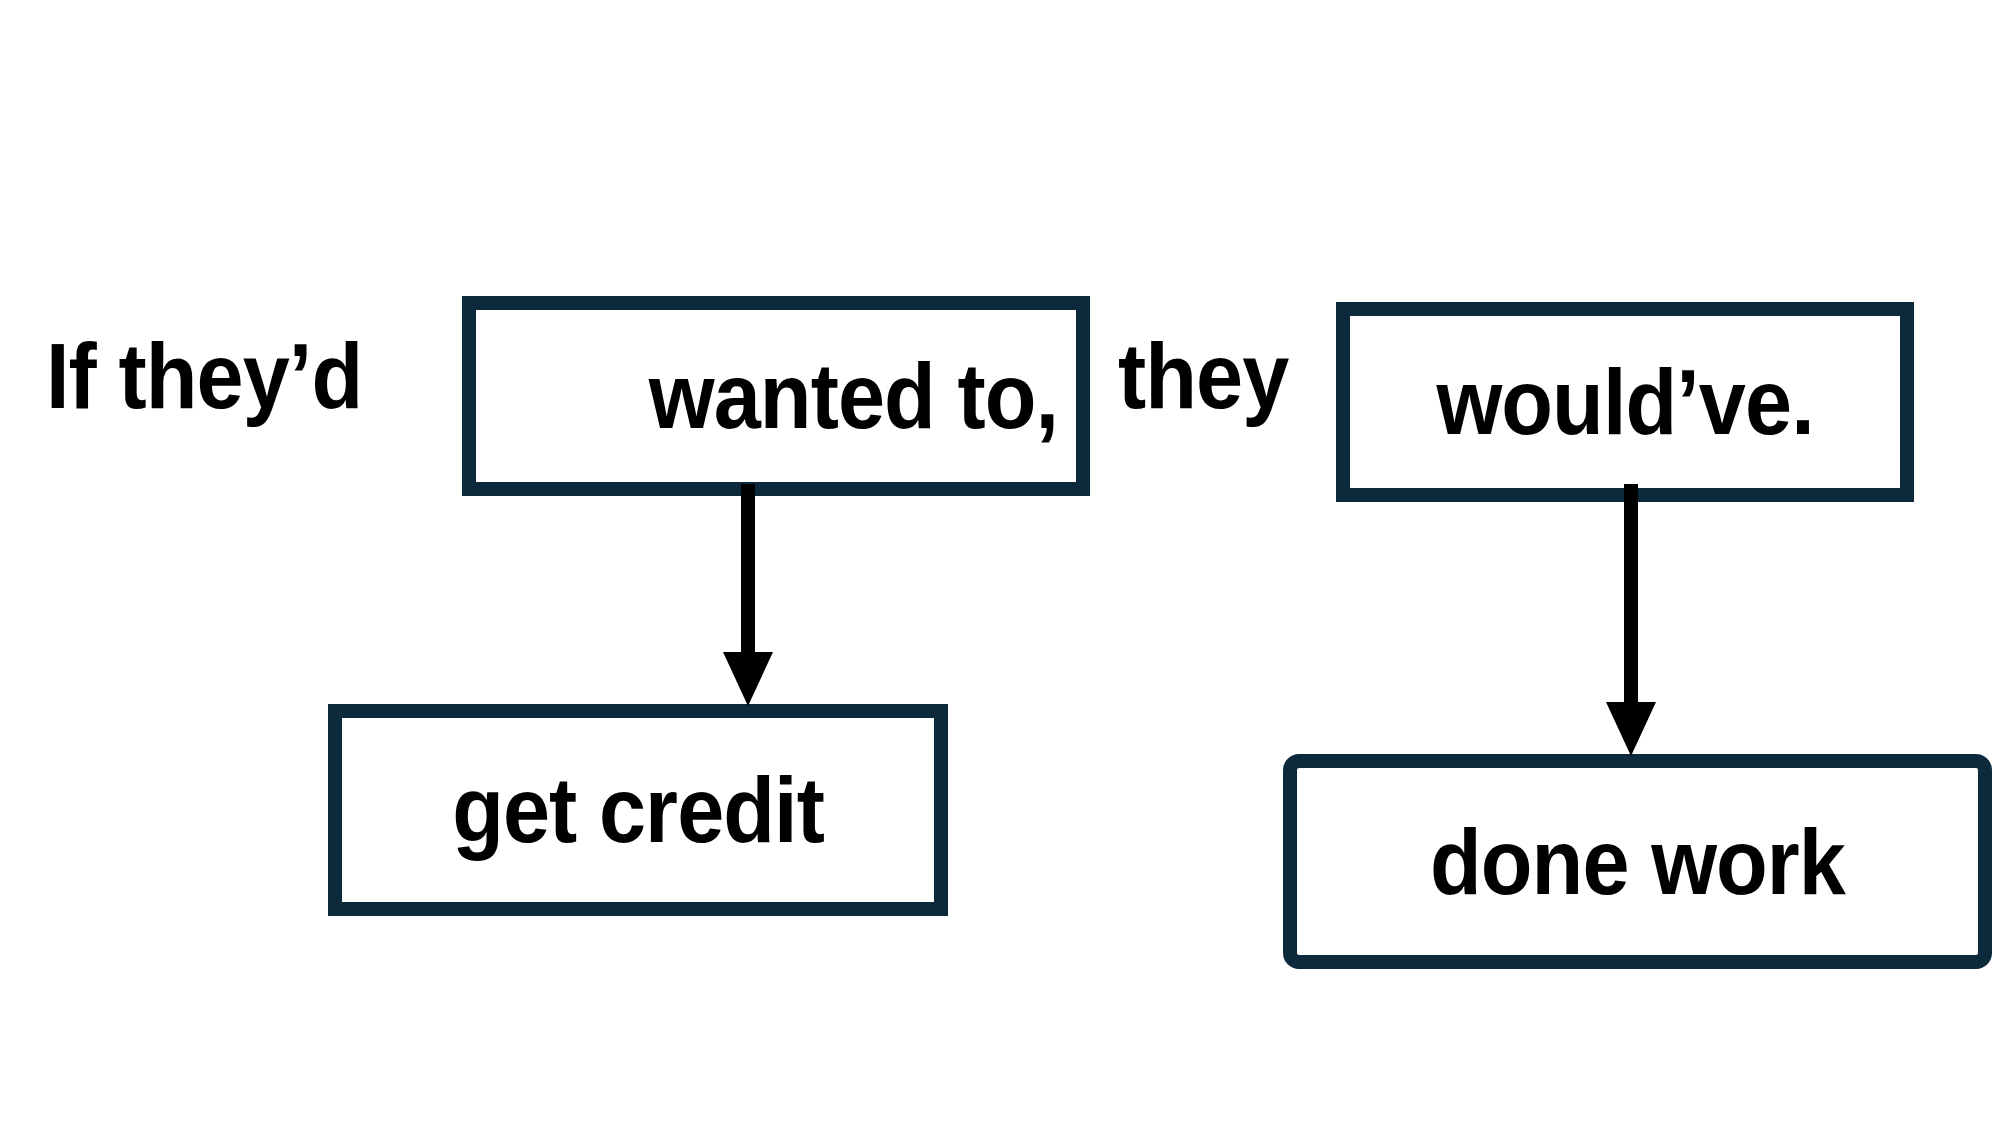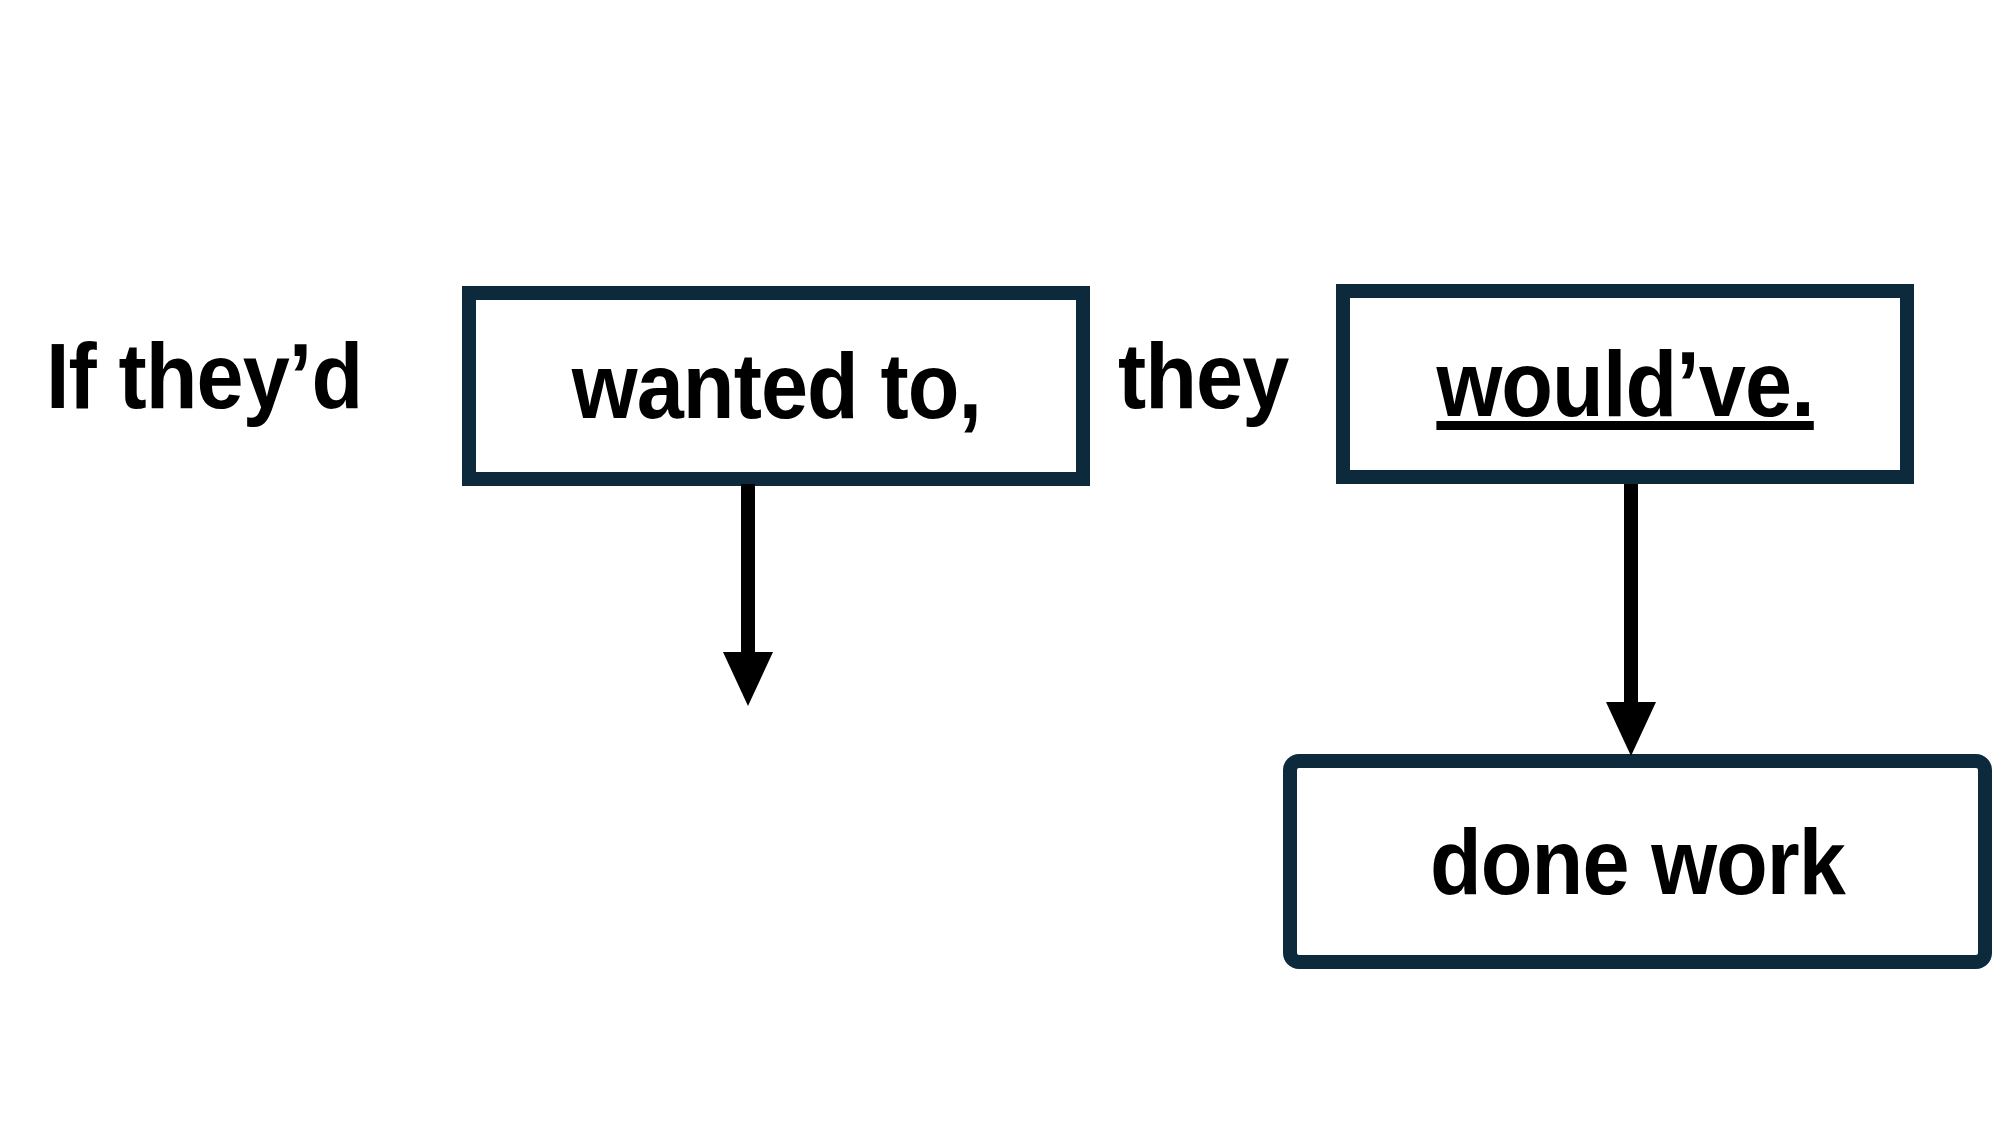--- a/index.html
+++ b/index.html
@@ -48,22 +48,22 @@
   .box-label {
     font-weight: bold;
     font-size: 92px;
     line-height: 1;
     color: #000000;
     letter-spacing: -1px;
     white-space: nowrap;
     transform: scaleX(0.92);
   }
 
-  #box-wanted-to { left: 462px;  top: 252px; width: 628px; height: 200px; }
-  #box-wouldve   { left: 1336px; top: 250px; width: 578px; height: 200px; text-decoration: underline; }
+  #box-wanted-to { left: 462px;  top: 262px; width: 628px; height: 200px; justify-content: flex-end; }
+  #box-wouldve   { left: 1336px; top: 268px; width: 578px; height: 200px; }
   #box-get-credit{ left: 328px;  top: 670px; width: 620px; height: 212px; }
   #box-done-work { left: 1283px; top: 720px; width: 709px; height: 215px; border-radius: 16px; }
 
   
   .arrow {
     position: absolute;
     overflow: visible;
   }
   #arrow-left  { left: 718px;  top: 450px; width: 60px; height: 222px; }
   #arrow-right { left: 1601px; top: 450px; width: 60px; height: 272px; }
@@ -79,20 +79,23 @@
   <div class="frag" id="frag-they">they</div>
 
   <div class="box" id="box-wanted-to">
     <span class="box-label">wanted to,</span>
   </div>
 
   <div class="box" id="box-wouldve">
     <span class="box-label">would’ve.</span>
   </div>
 
+  <div class="box" id="box-get-credit">
+    <span class="box-label">get credit</span>
+  </div>
 
   <div class="box" id="box-done-work">
     <span class="box-label">done work</span>
   </div>
 
   <div class="arrow" id="arrow-left">
     <svg width="60" height="222" viewBox="0 0 60 222" xmlns="http://www.w3.org/2000/svg">
       <rect x="23" y="0" width="14" height="178" fill="#000000"></rect>
       <polygon points="5,168 55,168 30,222" fill="#000000"></polygon>
     </svg>

